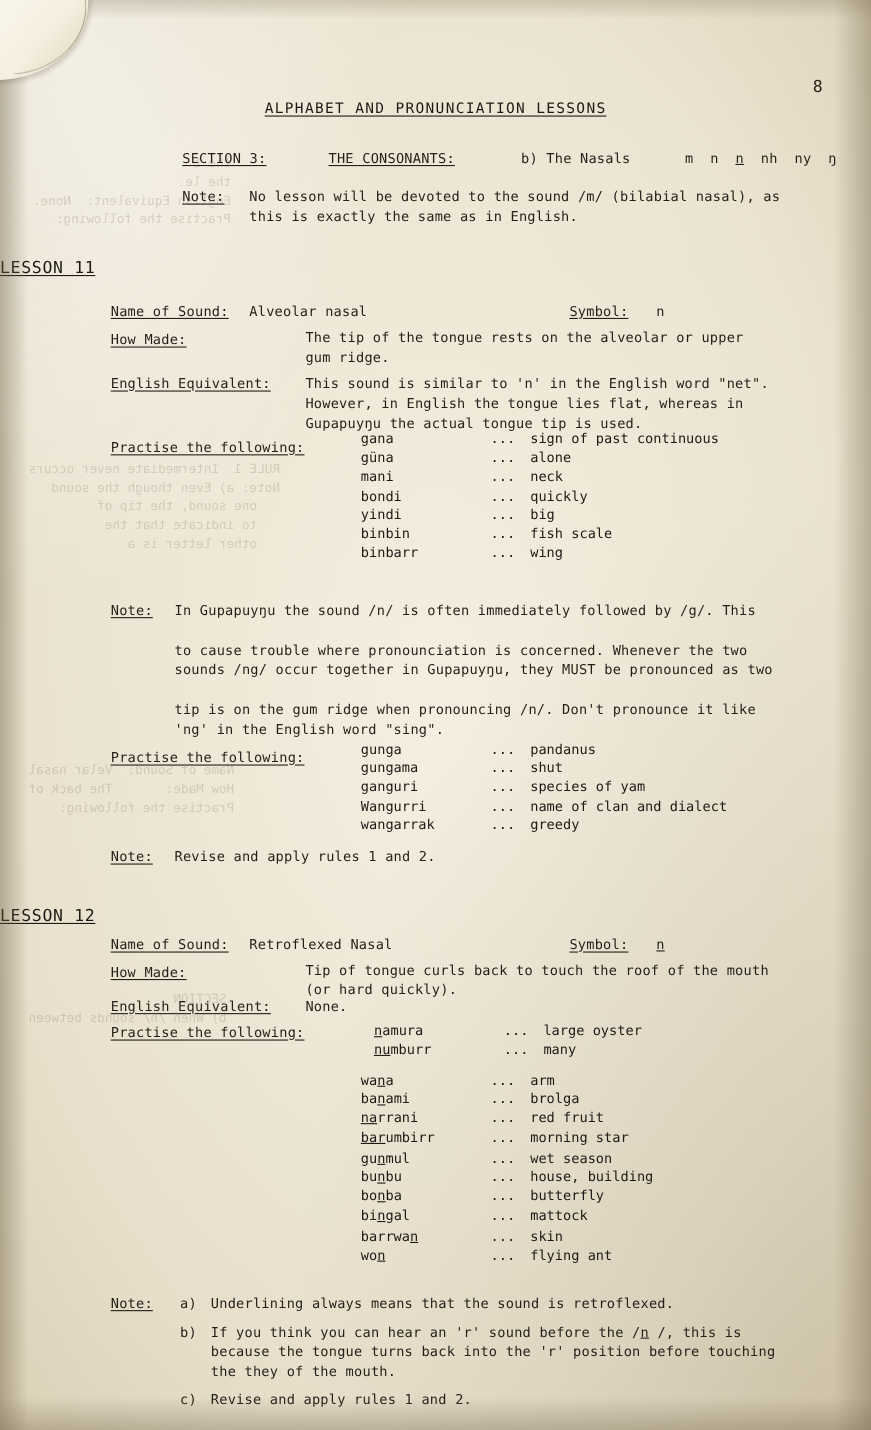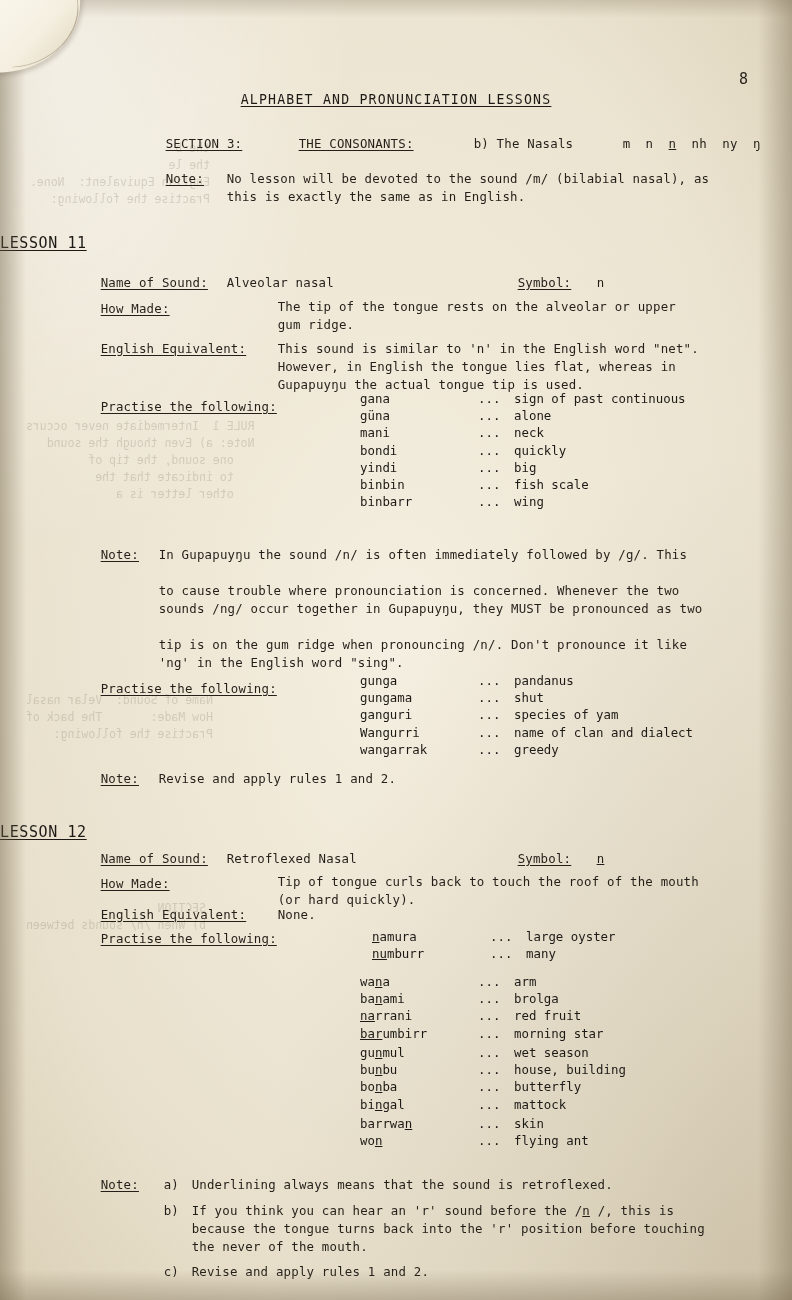--- a/index.html
+++ b/index.html
@@ -118,21 +118,20 @@
 
   .lesson-head {
     position: absolute;
     left: 0; right: 0;
     font-size: 15px;
     letter-spacing: 0.6px;
   }
 
   .word-list {
     position: absolute;
-    margin-left: 32px;
   }
   .wl-row {
     display: flex;
     font-size: 12.4px;
     line-height: 17.2px;
     white-space: pre;
   }
   .wl-word { width: 118px; }
   .wl-dots { width: 36px; }
   .wl-gloss { }
@@ -453,21 +452,21 @@
   <div class="txt" style="left:133px; top:1184px;">
     <span>b)</span>
   </div>
   <div class="txt" style="left:161px; top:1184px;">
     <span>If you think you can hear an 'r' sound before the /<span class="ul-char">n</span> /, this is</span>
   </div>
   <div class="txt" style="left:161px; top:1202px;">
     <span>because the tongue turns back into the 'r' position before touching</span>
   </div>
   <div class="txt" style="left:161px; top:1220px;">
-    <span>the never of the mouth.</span>
+    <span>the they of the mouth.</span>
   </div>
 
   <div class="txt" style="left:133px; top:1245px;">
     <span>c)</span>
   </div>
   <div class="txt" style="left:161px; top:1245px;">
     <span>Revise and apply rules 1 and 2.</span>
   </div>
 
 </div>

